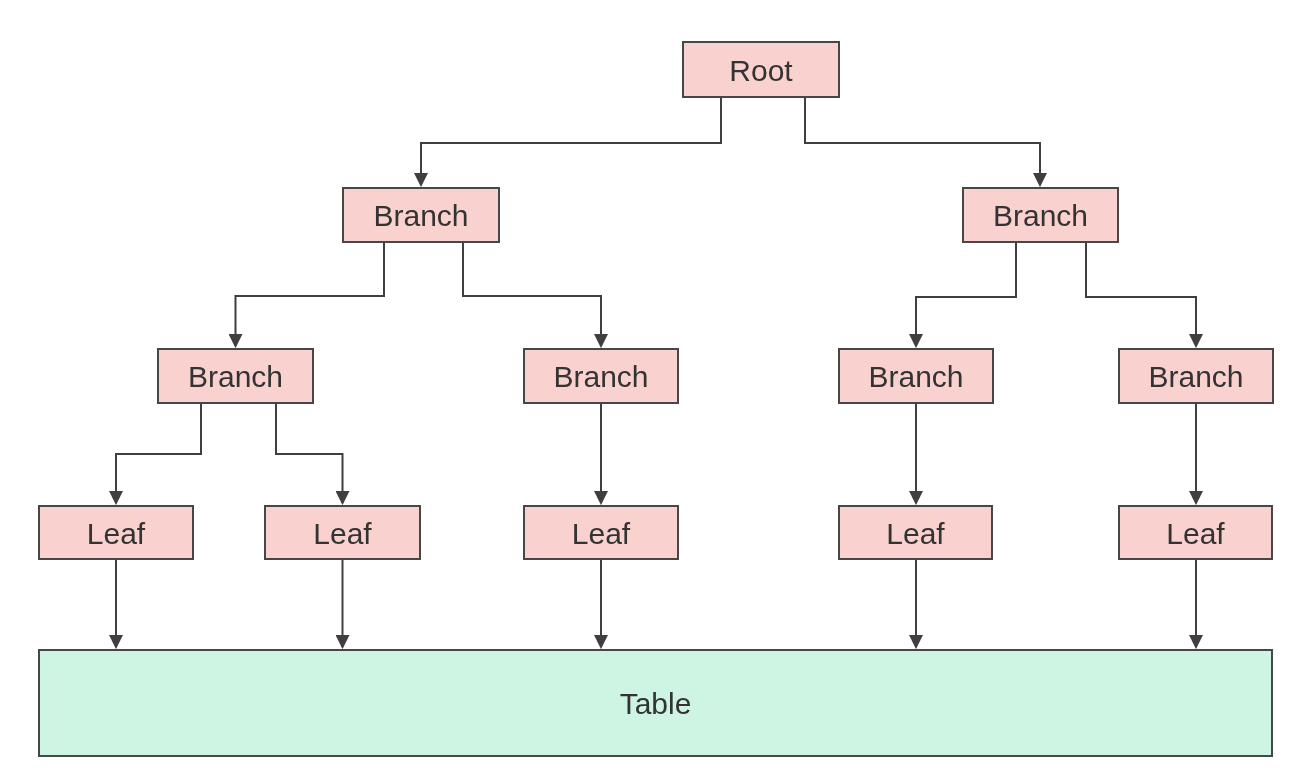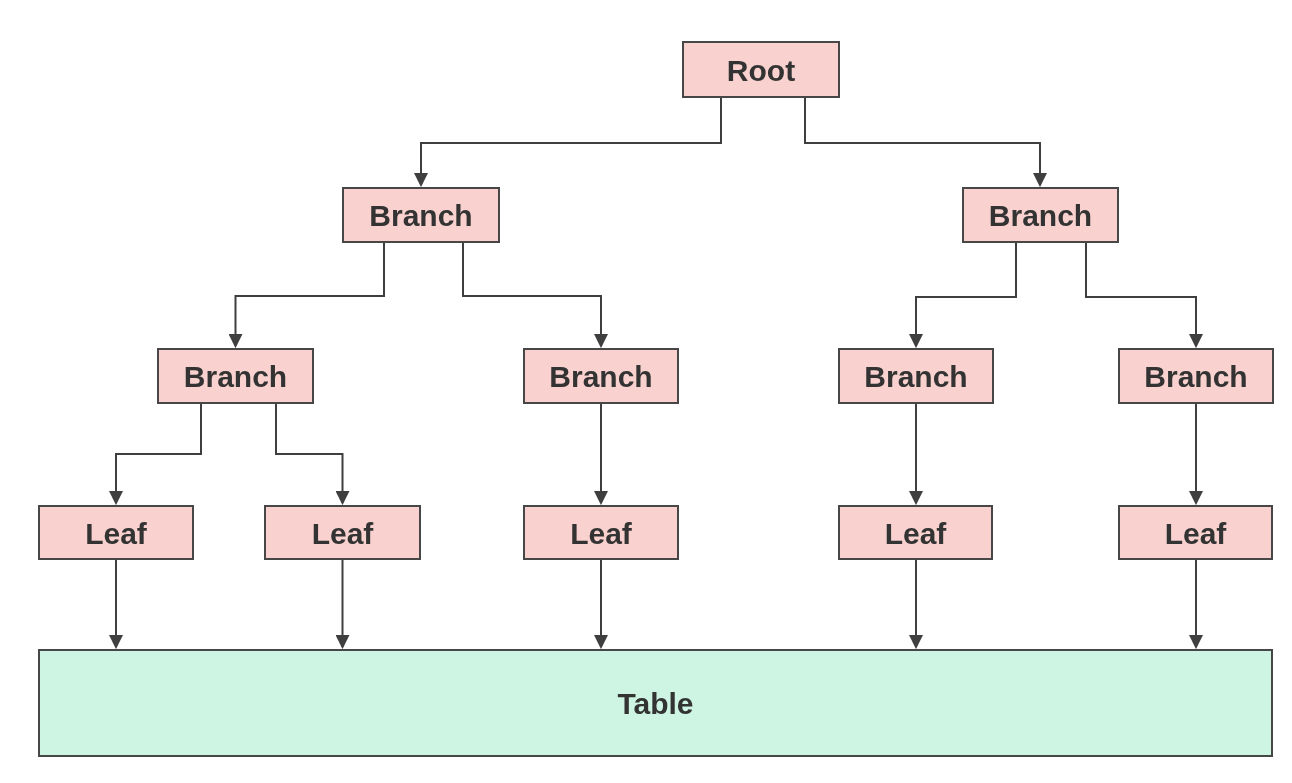--- a/index.html
+++ b/index.html
@@ -2,21 +2,20 @@
 <html><head>
 <meta charset="utf-8">
 <style>
   html, body { margin: 0; padding: 0; background: #ffffff; }
   .stage {
     position: relative;
     width: 1292px;
     height: 783px;
     background: #ffffff;
     overflow: hidden;
-    font-weight: bold;
   }
   svg { display: block; }
   .node-rect {
     stroke: #474747;
     stroke-width: 2;
   }
   .edge {
     fill: none;
     stroke: #3f3f3f;
     stroke-width: 2;

